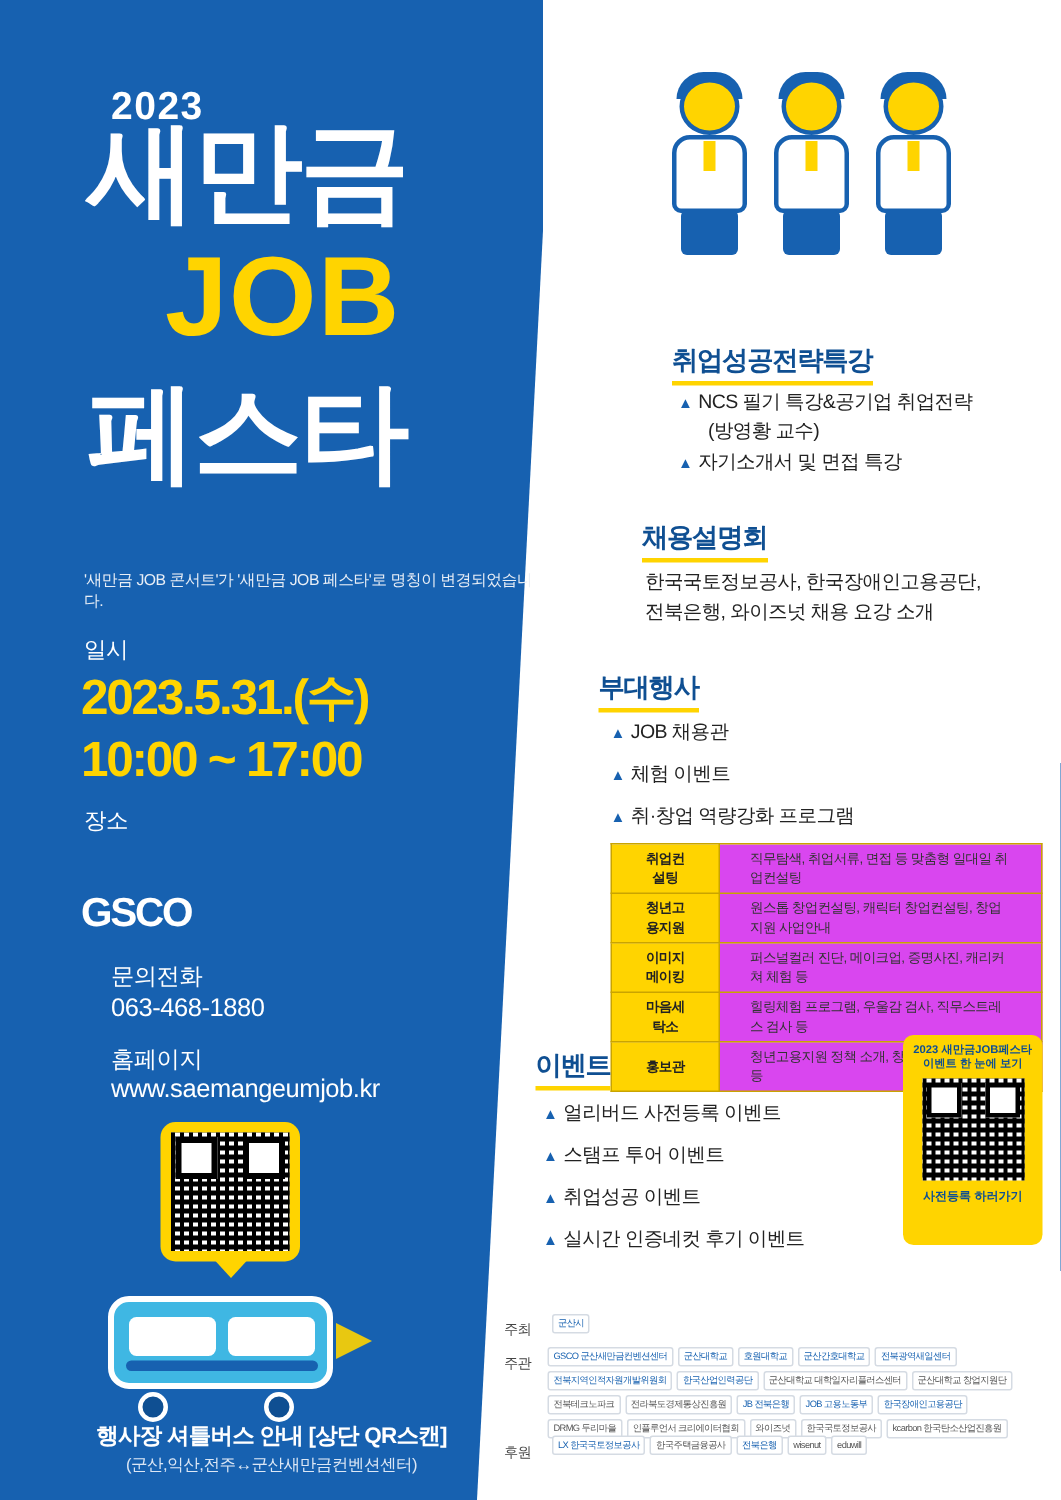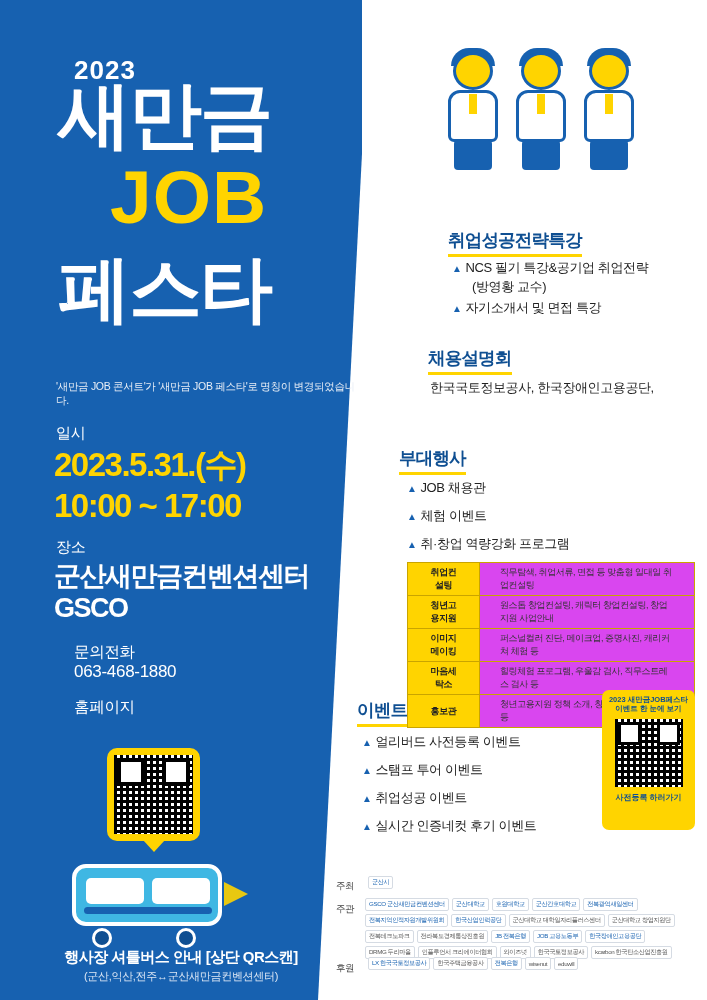--- a/index.html
+++ b/index.html
@@ -256,27 +256,27 @@
     <div class="title1">새만금</div>
     <div class="title2">JOB</div>
     <div class="title3">페스타</div>
     <div class="note">'새만금 JOB 콘서트'가 '새만금 JOB 페스타'로 명칭이 변경되었습니다.</div>
 
     <div class="lbl" style="left:56px; top:424px;">일시</div>
     <div class="big-yellow" style="left:54px; top:446px;">2023.5.31.(수)</div>
     <div class="big-yellow" style="left:54px; top:487px;">10:00 ~ 17:00</div>
 
     <div class="lbl" style="left:56px; top:538px;">장소</div>
-    <div class="big-white" style="left:54px; top:560px;">군산새만금컨벤션센터</div>
     <div class="big-white" style="left:54px; top:592px;">GSCO</div>
 
     <div class="plain" style="left:56px; top:642px;">문의전화</div>
     <div class="plain" style="left:56px; top:661px; font-size:17px;">063-468-1880</div>
 
     <div class="plain" style="left:56px; top:697px;">홈페이지</div>
+    <div class="plain" style="left:56px; top:715px; font-size:17px;">www.saemangeumjob.kr</div>
 
     <div class="qr-bubble">
       <div class="qr"></div>
     </div>
 
     <div class="bus">
       <div class="bus-body">
         <div class="bus-win"></div>
         <div class="bus-win2"></div>
         <div class="bus-stripe"></div>
@@ -318,20 +318,21 @@
       </div>
     </div>
 
     <div class="sec-title ul" style="left:86px; top:228px;">취업성공전략특강</div>
     <div class="item" style="left:90px; top:258px;"><span class="tri">▲</span><span>NCS 필기 특강&amp;공기업 취업전략</span></div>
     <div class="item" style="left:110px; top:277px;">(방영황 교수)</div>
     <div class="item" style="left:90px; top:298px;"><span class="tri">▲</span><span>자기소개서 및 면접 특강</span></div>
 
     <div class="sec-title ul" style="left:66px; top:346px;">채용설명회</div>
     <div class="item" style="left:68px; top:378px;">한국국토정보공사, 한국장애인고용공단,</div>
+    <div class="item" style="left:68px; top:398px;">전북은행, 와이즈넛 채용 요강 소개</div>
 
     <div class="sec-title ul" style="left:37px; top:446px;">부대행사</div>
     <div class="item" style="left:45px; top:478px;"><span class="tri">▲</span><span>JOB 채용관</span></div>
     <div class="item" style="left:45px; top:506px;"><span class="tri">▲</span><span>체험 이벤트</span></div>
     <div class="item" style="left:45px; top:534px;"><span class="tri">▲</span><span>취·창업 역량강화 프로그램</span></div>
 
     <table class="prog">
       <tbody>
         <tr>
           <td class="k">취업컨설팅</td>

